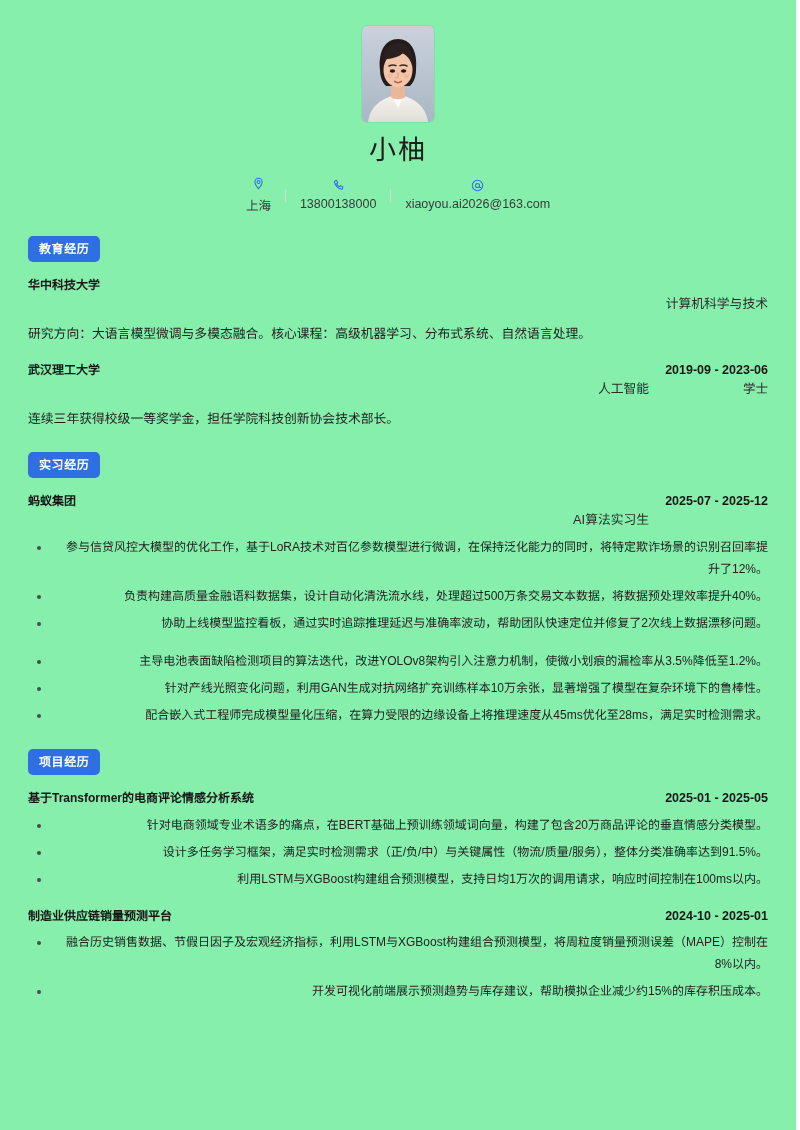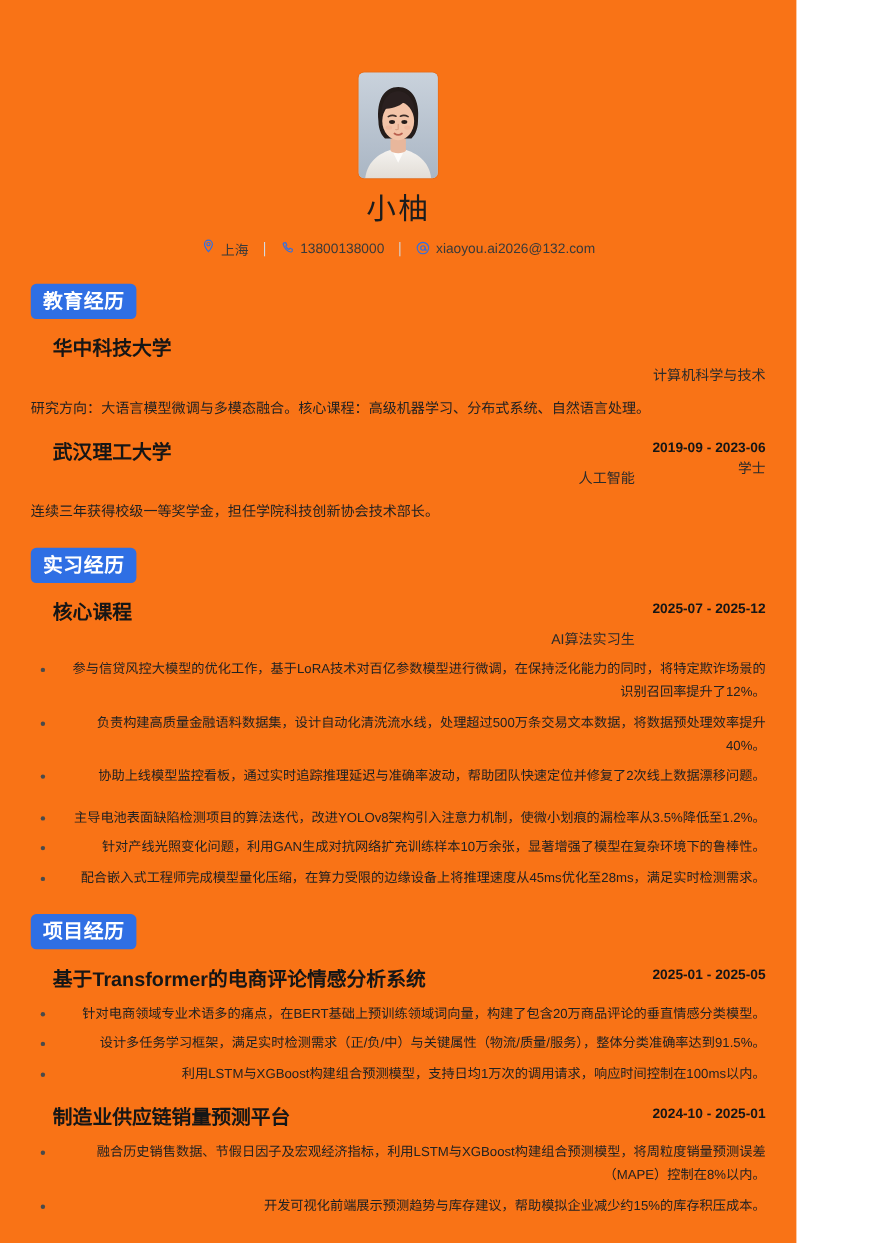--- a/index.html
+++ b/index.html
@@ -5,24 +5,24 @@
 <style>
   * { margin:0; padding:0; box-sizing:border-box; }
   html, body {
     width:800px;
     background:#ffffff;
     font-family:"Liberation Sans","DejaVu Sans",sans-serif;
     color:#1a1a1a;
     -webkit-font-smoothing:antialiased;
   }
   .page {
-    width:724px;
+    width:796px;
     min-height:1130px;
-    background:#f97316;
-    padding:60px 28px 0 28px;
+    background:#86efac;
+    padding:20px 28px 0 28px;
     position:relative;
     overflow:hidden;
   }
 
   
   .header { text-align:center; padding-top:6px; }
   .avatar-wrap {
     width:72px; height:96px;
     margin:0 auto 12px auto;
     border-radius:5px;
@@ -44,64 +44,64 @@
   .contact-row {
     display:flex;
     justify-content:center;
     align-items:center;
     gap:0;
     font-size:12.5px;
     color:#3a3a3a;
   }
   .contact-item {
     display:flex;
-    align-items:flex-start;
+    align-items:center;
     gap:5px;
     padding:0 14px;
     white-space:nowrap;
+    flex-direction:column;
   }
   .contact-sep {
     width:1px; height:13px;
     background:#d5d9de;
   }
   .cicon { display:inline-block; width:13px; height:13px; flex:0 0 13px; }
   .cicon svg { display:block; width:13px; height:13px; }
 
   
   .section { margin-top:22px; }
   .badge {
     display:inline-block;
     background:#2f6fe4;
     color:#ffffff;
-    font-size:18px;
+    font-size:12px;
     font-weight:700;
     line-height:1;
     padding:7px 11px 7px 11px;
     border-radius:5px;
     letter-spacing:0.6px;
   }
   .section-body { margin-top:14px; }
 
   
   .entry { margin-bottom:4px; }
   .entry + .entry { margin-top:16px; }
   .entry-head {
     display:flex;
     justify-content:space-between;
     align-items:flex-start;
     gap:16px;
   }
   .entry-left { flex:1 1 auto; min-width:0; }
   .entry-right { flex:0 0 auto; text-align:right; }
   .org {
-    font-size:18px;
+    font-size:12px;
     font-weight:700;
     color:#161616;
     line-height:1.5;
-    margin-left:20px;
   }
   .role {
     font-size:12.8px;
     font-weight:400;
     color:#2b2b2b;
     line-height:1.55;
     text-align:right;
   }
   .dates {
     font-size:12.5px;
@@ -229,21 +229,21 @@
       <div class="contact-sep"></div>
 
       <div class="contact-item">
         <span class="cicon">
           <svg viewBox="0 0 16 16" fill="none" stroke="#2f6fe4" stroke-width="1.25">
             <circle cx="8" cy="8" r="6.4"></circle>
             <circle cx="8" cy="8" r="2.5"></circle>
             <path d="M10.5 8v1.6c0 1 1.1 1.2 1.6 0.5" stroke-linecap="round"></path>
           </svg>
         </span>
-        <span>xiaoyou.ai2026@132.com</span>
+        <span>xiaoyou.ai2026@163.com</span>
       </div>
 
     </div>
   </div>
 
   <div id="sections-root">
       <div class="section"><span class="badge">教育经历</span><div class="section-body">
           <div class="entry">
             <div class="entry-head">
               <div class="entry-left">
@@ -264,21 +264,21 @@
                 <div class="degree">学士</div>
               </div>
             </div>
             <div class="note">连续三年获得校级一等奖学金，担任学院科技创新协会技术部长。</div>
           </div>
         </div></div>
       <div class="section"><span class="badge">实习经历</span><div class="section-body">
           <div class="entry">
             <div class="entry-head">
               <div class="entry-left">
-                <div class="org">核心课程</div>
+                <div class="org">蚂蚁集团</div>
                 <div class="role">AI算法实习生</div>
               </div>
               <div class="entry-right">
                 <div class="dates">2025-07 - 2025-12</div>
               </div>
             </div>
             <ul class="bullets">
               <li>参与信贷风控大模型的优化工作，基于LoRA技术对百亿参数模型进行微调，在保持泛化能力的同时，将特定欺诈场景的识别召回率提升了12%。</li>
               <li>负责构建高质量金融语料数据集，设计自动化清洗流水线，处理超过500万条交易文本数据，将数据预处理效率提升40%。</li>
               <li>协助上线模型监控看板，通过实时追踪推理延迟与准确率波动，帮助团队快速定位并修复了2次线上数据漂移问题。</li>

